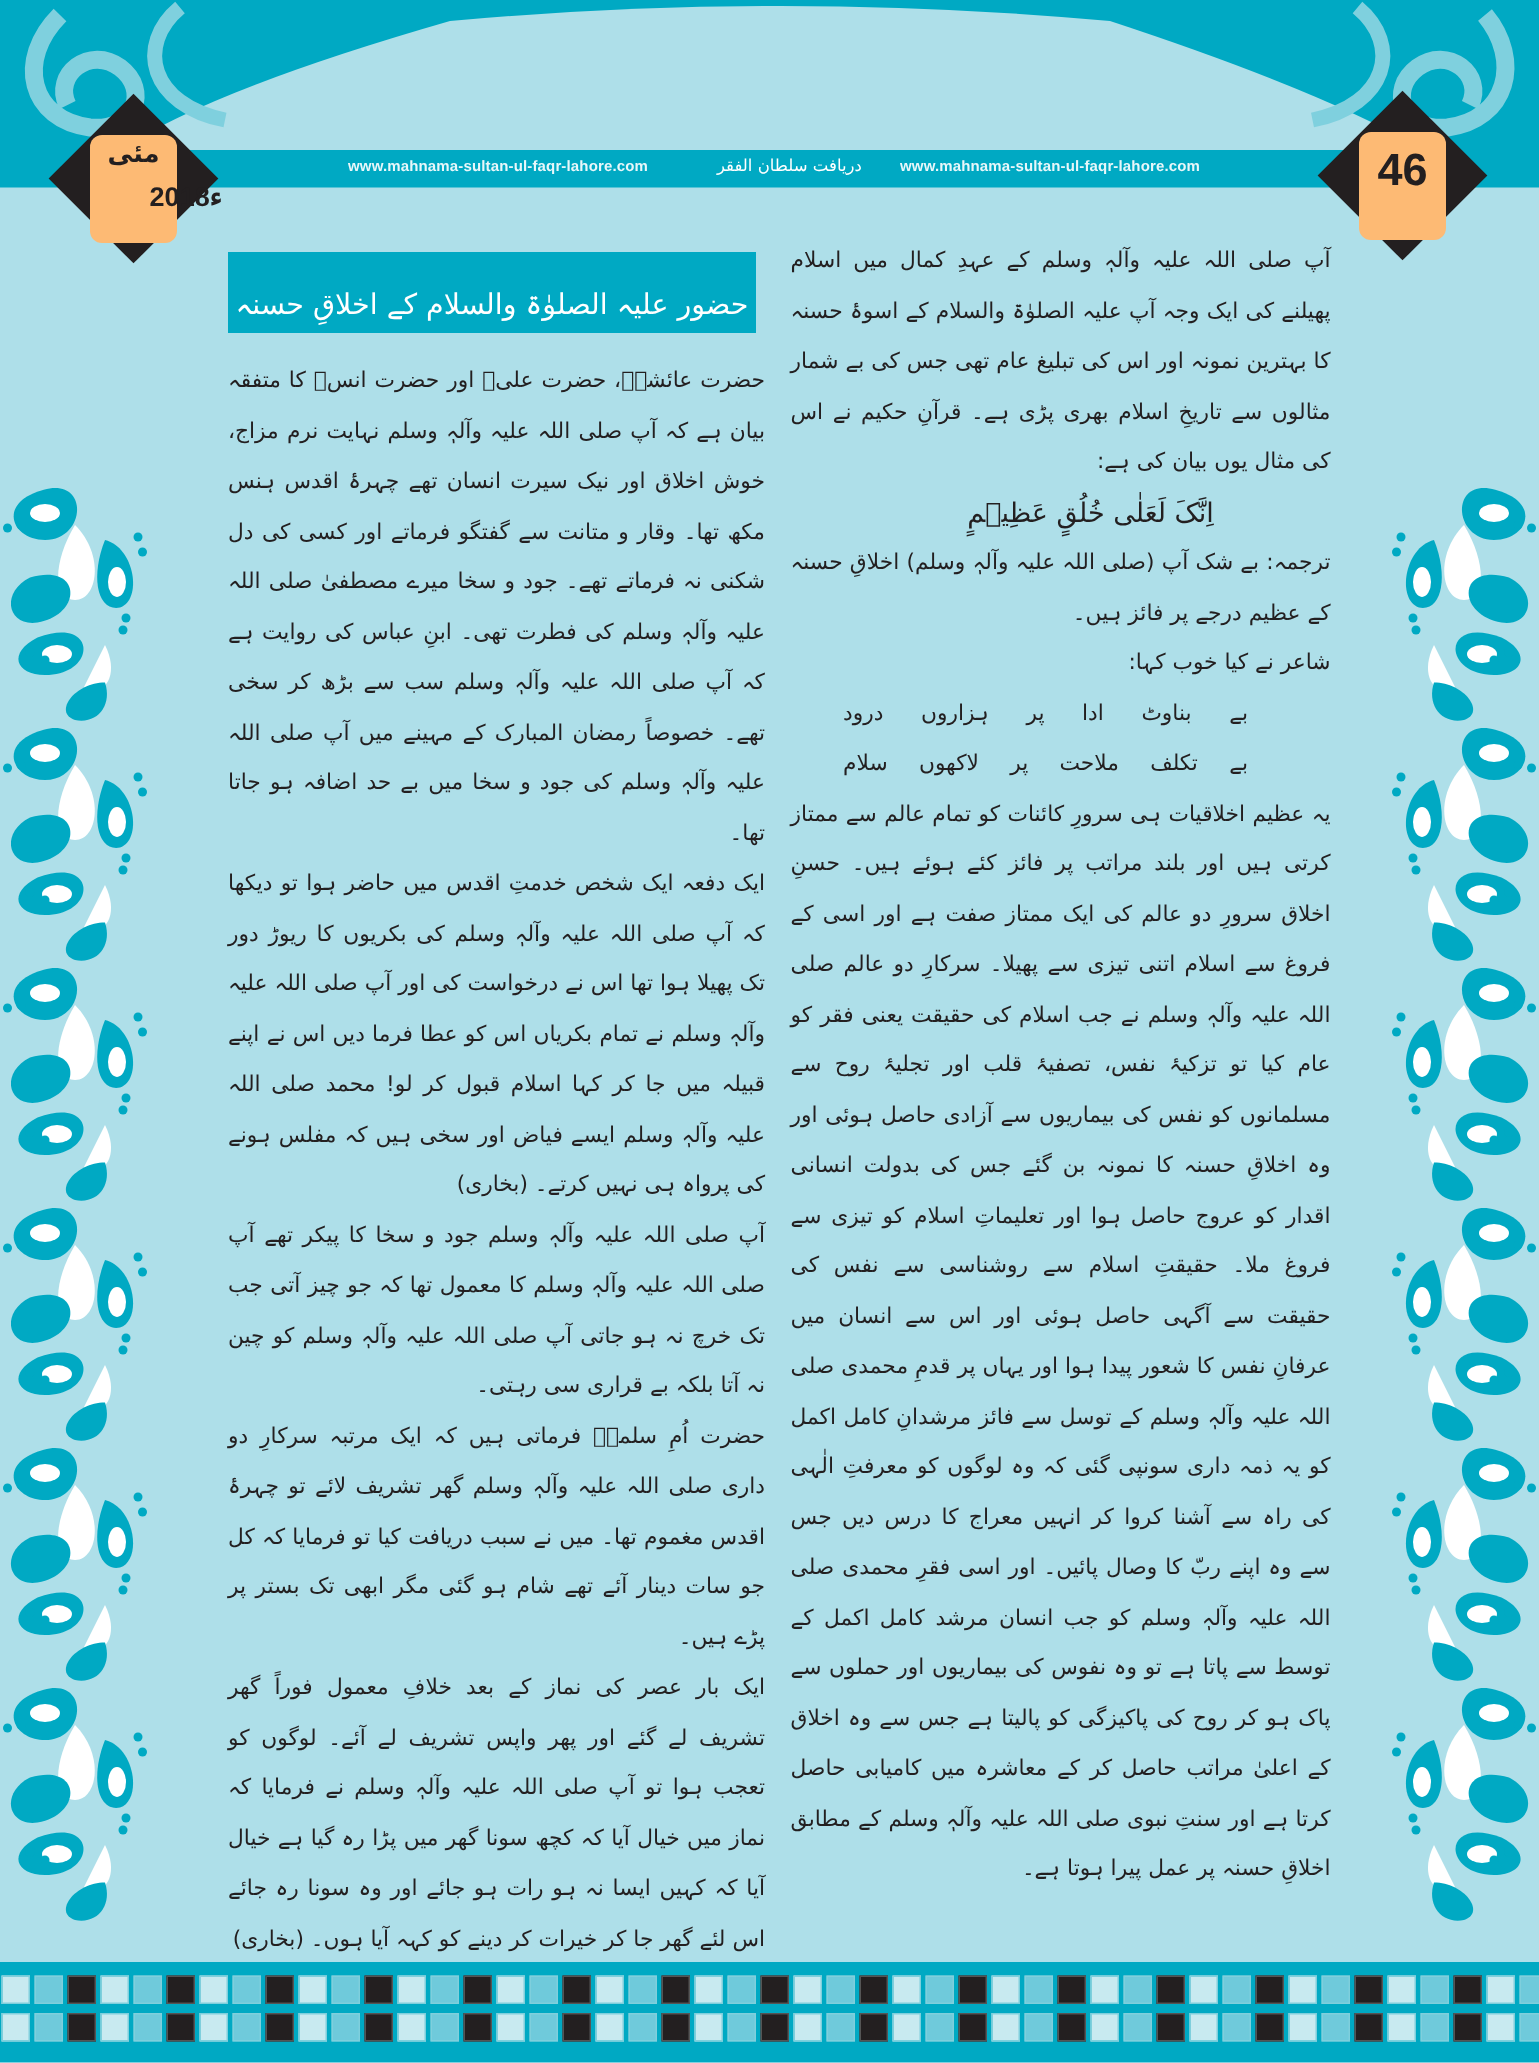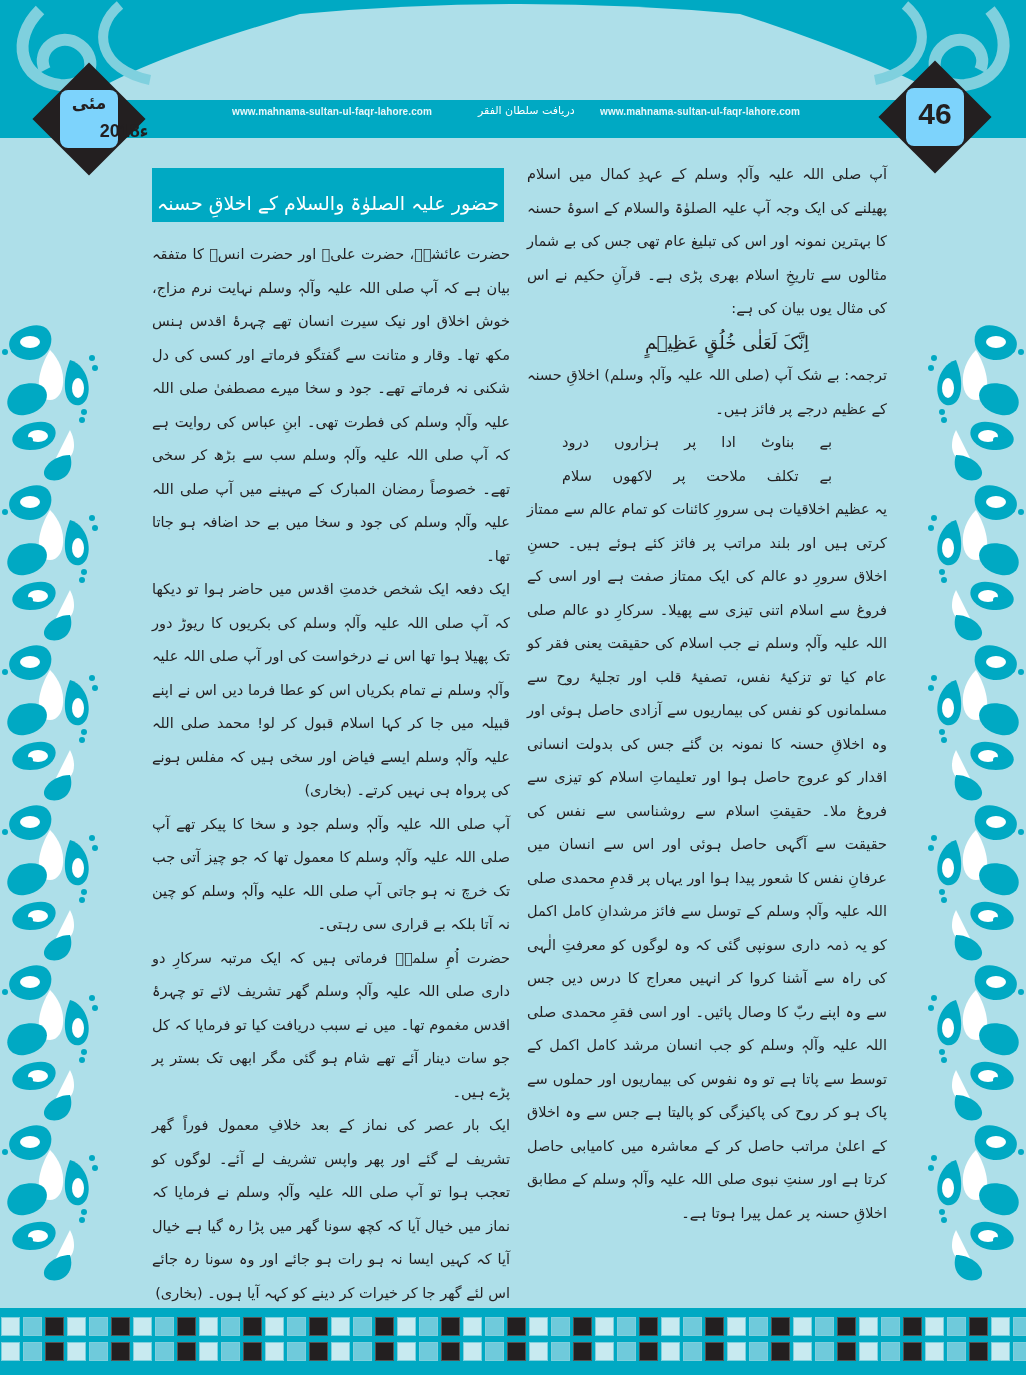--- a/index.html
+++ b/index.html
@@ -4,28 +4,28 @@
 <style>
   html, body { margin:0; padding:0; }
   body {
     width:1026px; height:1375px; position:relative; overflow:hidden;
     background:#aedfe9;
     font-family:"DejaVu Sans", sans-serif;
   }
   .top-band { position:absolute; left:0; top:0; width:1026px; height:100px; background:#00a9c3; }
   .top-curve { position:absolute; left:0; top:0; width:1026px; height:100px; }
   .header-bar {
-    position:absolute; left:0; top:100px; width:1026px; height:38px; background:#00a9c3;
+    position:absolute; left:0; top:100px; width:1026px; height:25px; background:#00a9c3;
   }
   .url { position:absolute; top:6px; font-size:10px; font-weight:bold; color:#e8f7fa; font-family:"Liberation Sans", sans-serif; letter-spacing:0.1px; }
   .url-left { left:232px; }
   .url-right { left:600px; }
   .mag-logo { position:absolute; left:478px; top:4px; font-size:11px; color:#ffffff; direction:rtl; font-family:"DejaVu Sans", sans-serif; }
   .badge {
-    position:absolute; width:58px; height:58px; background:#7dd3fc; border-radius:8px; z-index:3;
+    position:absolute; width:58px; height:72px; background:#fdba74; border-radius:8px; z-index:3;
   }
   .diamond { position:absolute; width:80px; height:80px; background:#231f20; transform:rotate(45deg); z-index:2; }
   .badge-date { left:60px; top:90px; }
   .badge-date .month { position:absolute; width:100%; top:3px; text-align:center; font-size:17px; font-weight:bold; color:#231f20; direction:rtl; }
   .badge-date .year { position:absolute; width:100%; top:30px; text-align:center; font-size:18px; font-weight:bold; color:#231f20; font-family:"Liberation Sans", sans-serif;margin-left:35px; }
   .diamond-date { left:49px; top:79px; }
   .badge-page { left:906px; top:88px; }
   .badge-page .num { position:absolute; width:100%; top:9px; text-align:center; font-size:30px; font-weight:bold; color:#231f20; font-family:"Liberation Sans", sans-serif; }
   .diamond-page { left:895px; top:77px; }
   .side-deco { position:absolute; top:290px; width:150px; height:1000px; }
@@ -128,20 +128,21 @@
   <p>ایک دفعہ ایک شخص خدمتِ اقدس میں حاضر ہوا تو دیکھا کہ آپ صلی اللہ علیہ وآلہٖ وسلم کی بکریوں کا ریوڑ دور تک پھیلا ہوا تھا اس نے درخواست کی اور آپ صلی اللہ علیہ وآلہٖ وسلم نے تمام بکریاں اس کو عطا فرما دیں اس نے اپنے قبیلہ میں جا کر کہا اسلام قبول کر لو! محمد صلی اللہ علیہ وآلہٖ وسلم ایسے فیاض اور سخی ہیں کہ مفلس ہونے کی پرواہ ہی نہیں کرتے۔ (بخاری)</p>
   <p>آپ صلی اللہ علیہ وآلہٖ وسلم جود و سخا کا پیکر تھے آپ صلی اللہ علیہ وآلہٖ وسلم کا معمول تھا کہ جو چیز آتی جب تک خرچ نہ ہو جاتی آپ صلی اللہ علیہ وآلہٖ وسلم کو چین نہ آتا بلکہ بے قراری سی رہتی۔</p>
   <p>حضرت اُمِ سلمہؓ فرماتی ہیں کہ ایک مرتبہ سرکارِ دو داری صلی اللہ علیہ وآلہٖ وسلم گھر تشریف لائے تو چہرۂ اقدس مغموم تھا۔ میں نے سبب دریافت کیا تو فرمایا کہ کل جو سات دینار آئے تھے شام ہو گئی مگر ابھی تک بستر پر پڑے ہیں۔</p>
   <p>ایک بار عصر کی نماز کے بعد خلافِ معمول فوراً گھر تشریف لے گئے اور پھر واپس تشریف لے آئے۔ لوگوں کو تعجب ہوا تو آپ صلی اللہ علیہ وآلہٖ وسلم نے فرمایا کہ نماز میں خیال آیا کہ کچھ سونا گھر میں پڑا رہ گیا ہے خیال آیا کہ کہیں ایسا نہ ہو رات ہو جائے اور وہ سونا رہ جائے اس لئے گھر جا کر خیرات کر دینے کو کہہ آیا ہوں۔ (بخاری)</p>
 </div>
 
 <div class="col col-right">
   <p>آپ صلی اللہ علیہ وآلہٖ وسلم کے عہدِ کمال میں اسلام پھیلنے کی ایک وجہ آپ علیہ الصلوٰۃ والسلام کے اسوۂ حسنہ کا بہترین نمونہ اور اس کی تبلیغ عام تھی جس کی بے شمار مثالوں سے تاریخِ اسلام بھری پڑی ہے۔ قرآنِ حکیم نے اس کی مثال یوں بیان کی ہے:</p>
   <p class="verse">اِنَّکَ لَعَلٰی خُلُقٍ عَظِیۡمٍ</p>
   <p>ترجمہ: بے شک آپ (صلی اللہ علیہ وآلہٖ وسلم) اخلاقِ حسنہ کے عظیم درجے پر فائز ہیں۔</p>
+  <p>شاعر نے کیا خوب کہا:</p>
   <p class="couplet">
     <span>بے</span>
     <span>بناوٹ</span>
     <span>ادا</span>
     <span>پر</span>
     <span>ہزاروں</span>
     <span>درود</span>
   </p>
   <p class="couplet">
     <span>بے</span>

